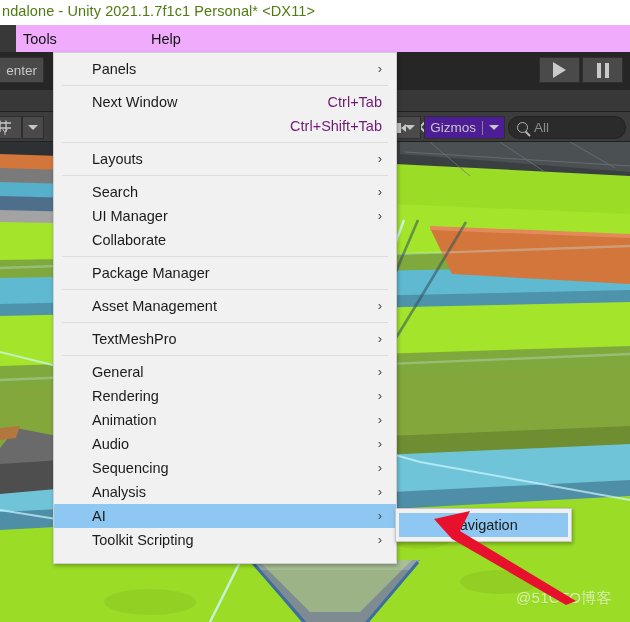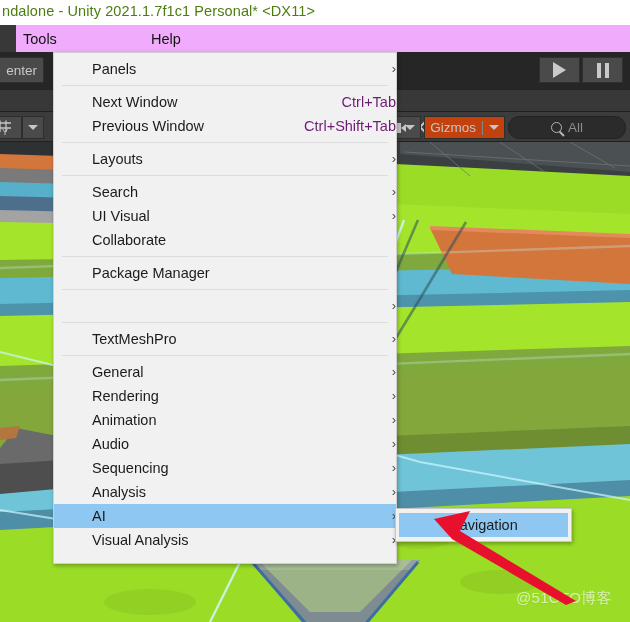--- a/index.html
+++ b/index.html
@@ -112,29 +112,29 @@
     position: absolute; right: 4px; top: 116px;
     display: flex; align-items: center; gap: 3px;
   }
   .cam-chip { width: 40px; height: 23px; background: #4a4a4a; border: 1px solid #2e2e2e;
     display:flex; align-items:center; justify-content:center; gap:4px; }
   .cam-box { width: 13px; height: 10px; background: #c6c6c6; position: relative; }
   .cam-box:after { content:''; position:absolute; right:-5px; top:1px;
     width:0;height:0;border-top:4px solid transparent;border-bottom:4px solid transparent;
     border-right:5px solid #c6c6c6; }
   .gizmos-chip {
-    height: 23px; background: #c2410c; border: 1px solid #2e2e2e;
+    height: 23px; background: #4c1d95; border: 1px solid #2e2e2e;
     display: flex; align-items: center; padding: 0 5px; gap: 6px;
     font-size: 13.5px; color: #c6c6c6;
   }
   .gz-div { width:1px; height:14px; background:#868686; }
   .search-chip {
     width: 118px; height: 23px; background: #2b2b2b; border: 1px solid #232323;
     border-radius: 11px; display: flex; align-items: center; padding: 0 8px; gap: 6px;
-    font-size: 13.5px; color: #8c8c8c; justify-content: center;
+    font-size: 13.5px; color: #8c8c8c;
   }
   .mag {
     width: 11px; height: 11px; border: 1.6px solid #b5b5b5; border-radius: 50%;
     position: relative; flex: none;
   }
   .mag:after { content:''; position:absolute; right:-4px; bottom:-3px; width:6px;
     height:1.6px; background:#b5b5b5; transform: rotate(45deg); }
   .x-tool {
     position: absolute; right: 200px; top: 117px; width: 20px; height: 20px;
     color: #c6c6c6;
@@ -153,21 +153,21 @@
     position: absolute; left: 53px; top: 52px; width: 344px; height: 512px;
     background: #f1f1f1;
     border: 1px solid #cfcfcf;
     box-shadow: 1px 2px 4px rgba(0,0,0,.28);
     padding-top: 4px;
     z-index: 40;
   }
   .menu-row {
     position: relative; height: 24px;
     display: flex; align-items: center;
-    padding-left: 38px; 
+    padding-left: 38px; padding-right: 14px;
     font-size: 14.5px; color: #1b1b1b;
     white-space: nowrap;
   }
   .menu-row.highlight { background: #8ec8f2; }
   .menu-row .shortcut {
     margin-left: auto; font-size: 14.5px; color: #701a75;
   }
   .menu-row .arrow {
     margin-left: auto; font-size: 13px; color: #4a4a4a;
     line-height: 1; transform: translateY(-1px);
@@ -377,46 +377,46 @@
       <div class="menu-row">
         <span class="label">Panels</span>
         <span class="arrow">›</span>
       </div>
       <div class="menu-sep"></div>
       <div class="menu-row">
         <span class="label">Next Window</span>
         <span class="shortcut">Ctrl+Tab</span>
       </div>
       <div class="menu-row">
-        <span class="label">Previous Window</span>
         <span class="shortcut">Ctrl+Shift+Tab</span>
       </div>
       <div class="menu-sep"></div>
       <div class="menu-row">
         <span class="label">Layouts</span>
         <span class="arrow">›</span>
       </div>
       <div class="menu-sep"></div>
       <div class="menu-row">
         <span class="label">Search</span>
         <span class="arrow">›</span>
       </div>
       <div class="menu-row">
-        <span class="label">UI Visual</span>
+        <span class="label">UI Manager</span>
         <span class="arrow">›</span>
       </div>
       <div class="menu-row">
         <span class="label">Collaborate</span>
       </div>
       <div class="menu-sep"></div>
       <div class="menu-row">
         <span class="label">Package Manager</span>
       </div>
       <div class="menu-sep"></div>
       <div class="menu-row">
+        <span class="label">Asset Management</span>
         <span class="arrow">›</span>
       </div>
       <div class="menu-sep"></div>
       <div class="menu-row">
         <span class="label">TextMeshPro</span>
         <span class="arrow">›</span>
       </div>
       <div class="menu-sep"></div>
       <div class="menu-row">
         <span class="label">General</span>
@@ -440,21 +440,21 @@
       </div>
       <div class="menu-row">
         <span class="label">Analysis</span>
         <span class="arrow">›</span>
       </div>
       <div class="menu-row highlight">
         <span class="label">AI</span>
         <span class="arrow">›</span>
       </div>
       <div class="menu-row">
-        <span class="label">Visual Analysis</span>
+        <span class="label">Toolkit Scripting</span>
         <span class="arrow">›</span>
       </div>
     </div>
 
   <div class="submenu">
     <div class="submenu-row">
       <span>Navigation</span>
     </div>
   </div>
 

